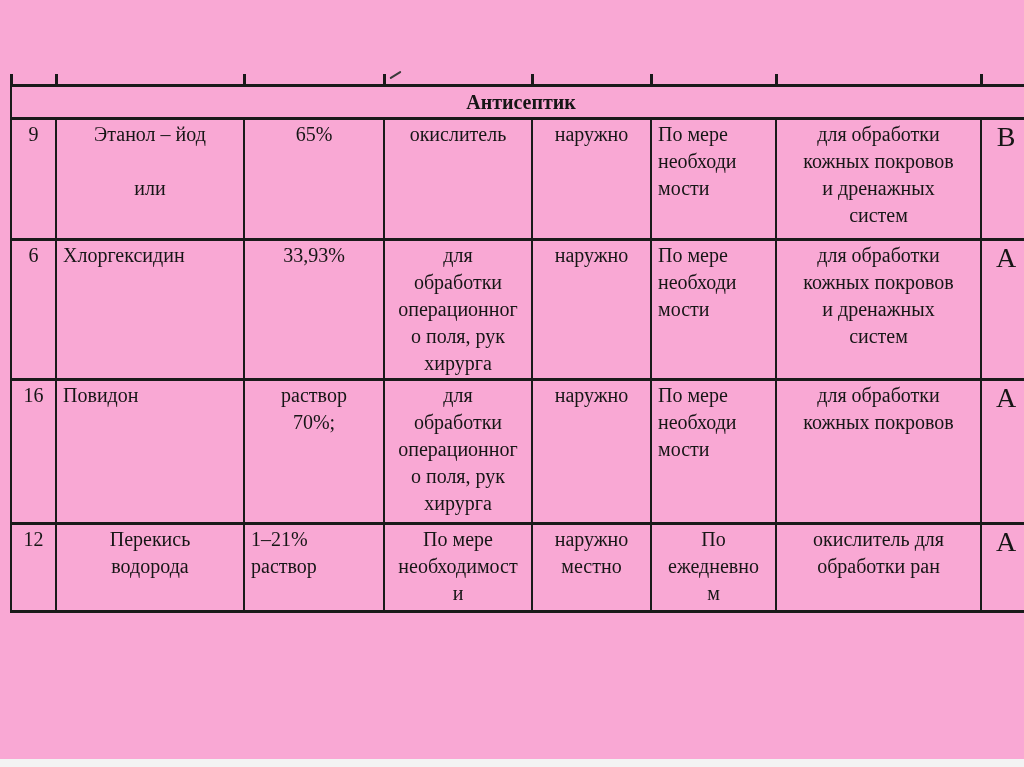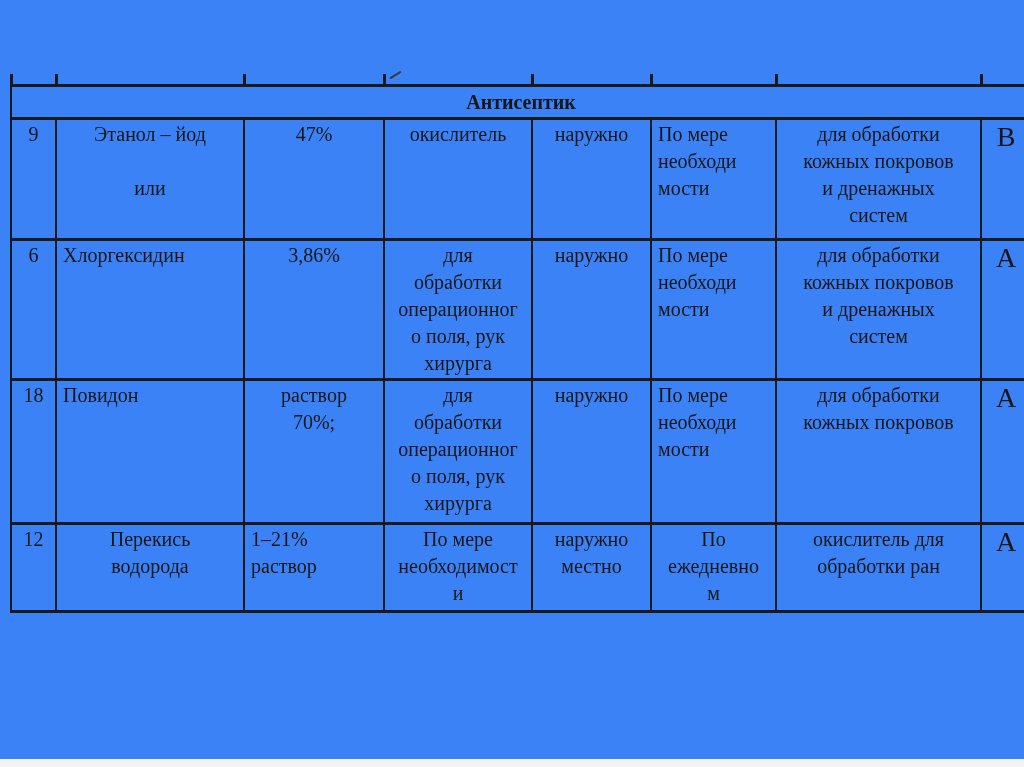--- a/index.html
+++ b/index.html
@@ -1,19 +1,19 @@
 <!DOCTYPE html>
 <html><head>
 <meta charset="utf-8">
 <style>
   html,body{margin:0;padding:0;}
   #stage{
     position:relative;
     width:1024px;height:767px;
-    background:#3b82f6;
+    background:#f9a8d4;
     overflow:hidden;
     font-family:"Liberation Serif","DejaVu Serif",serif;
     color:#161616;
   }
   
   .stub{position:absolute;top:74px;width:3px;height:11px;background:#1a1a1a;}
   #pen-mark{
     position:absolute;left:389px;top:74px;width:13px;height:2px;
     background:#3a3a3a;transform:rotate(-32deg);border-radius:1px;
   }
@@ -75,55 +75,55 @@
     <tbody>
       <tr style="height:33px">
         <td colspan="8" class="section-header">Антисептик</td>
       </tr>
 
       <tr style="height:121px">
         <td>9</td>
         <td>Этанол – йод
 
 или</td>
-        <td>47%</td>
+        <td>65%</td>
         <td>окислитель</td>
         <td>наружно</td>
         <td class="left">По мере
 необходи
 мости</td>
         <td>для обработки
 кожных покровов
 и дренажных
 систем</td>
         <td class="grade">В</td>
       </tr>
 
       <tr style="height:139px">
         <td>6</td>
         <td class="left">Хлоргексидин</td>
-        <td>3,86%</td>
+        <td>33,93%</td>
         <td>для
 обработки
 операционног
 о поля, рук
 хирурга</td>
         <td>наружно</td>
         <td class="left">По мере
 необходи
 мости</td>
         <td>для обработки
 кожных покровов
 и дренажных
 систем</td>
         <td class="grade">А</td>
       </tr>
 
       <tr style="height:144px">
-        <td>18</td>
+        <td>16</td>
         <td class="left">Повидон</td>
         <td>раствор
 70%;</td>
         <td>для
 обработки
 операционног
 о поля, рук
 хирурга</td>
         <td>наружно</td>
         <td class="left">По мере

